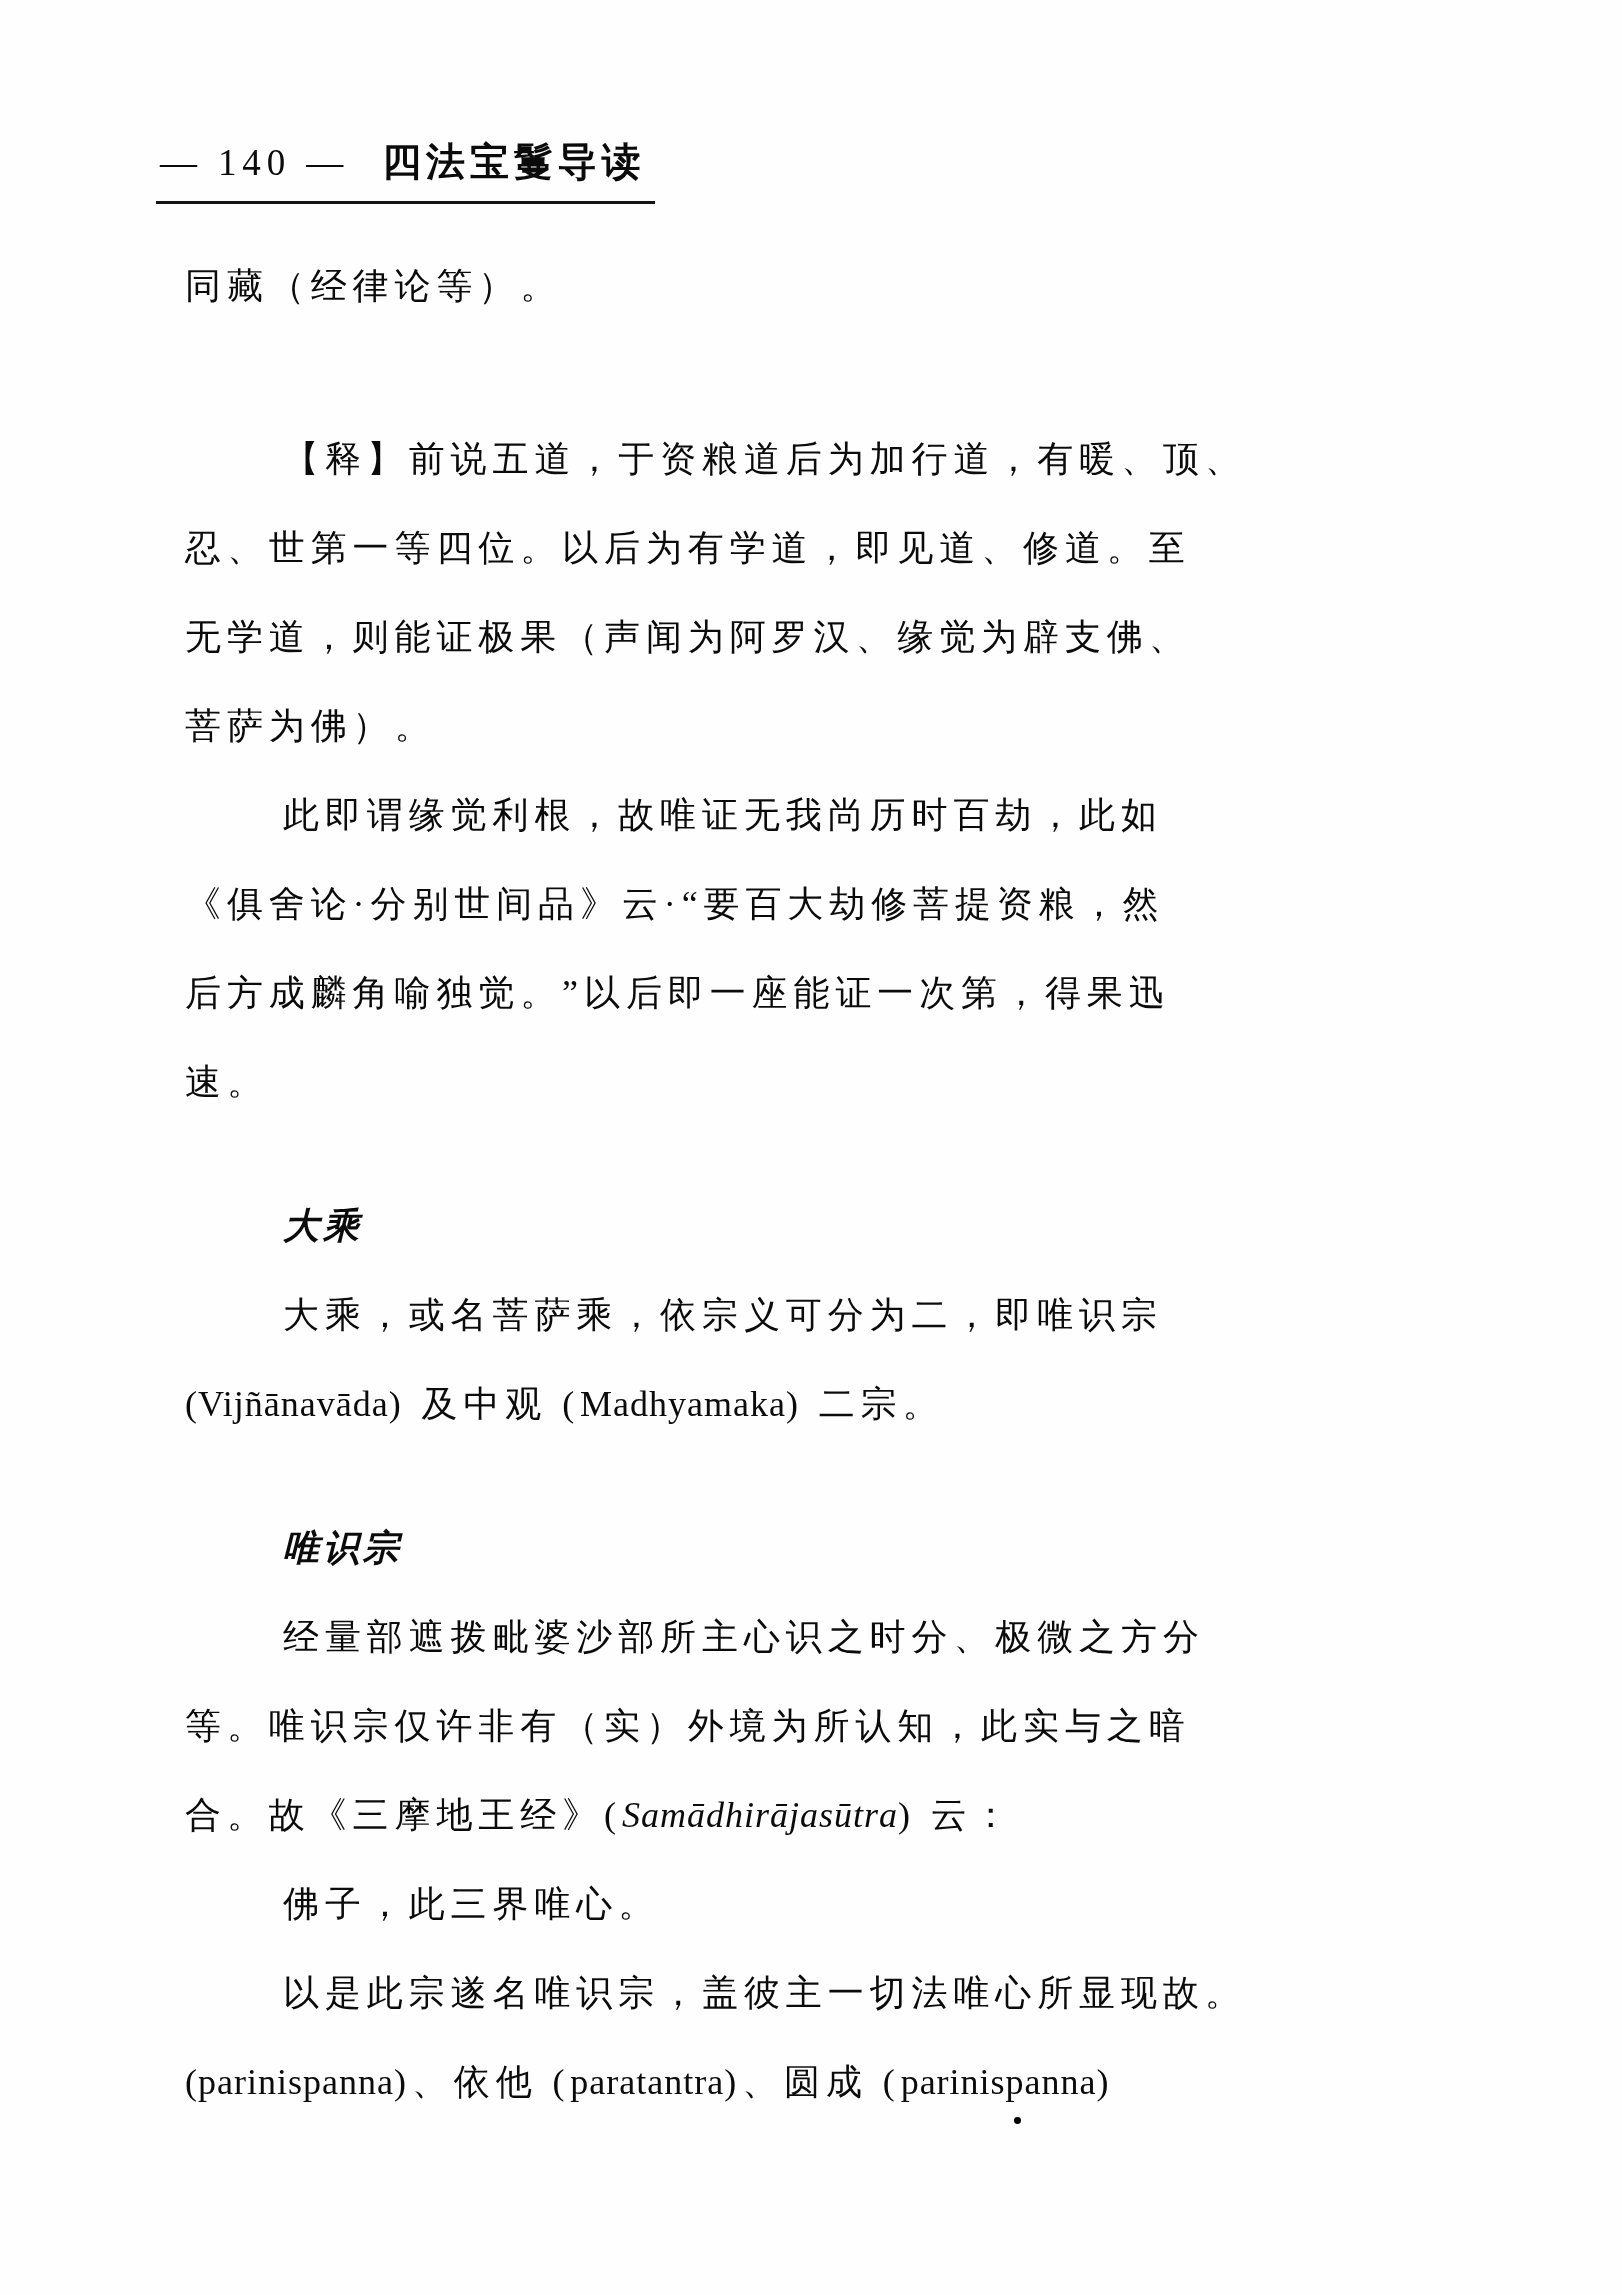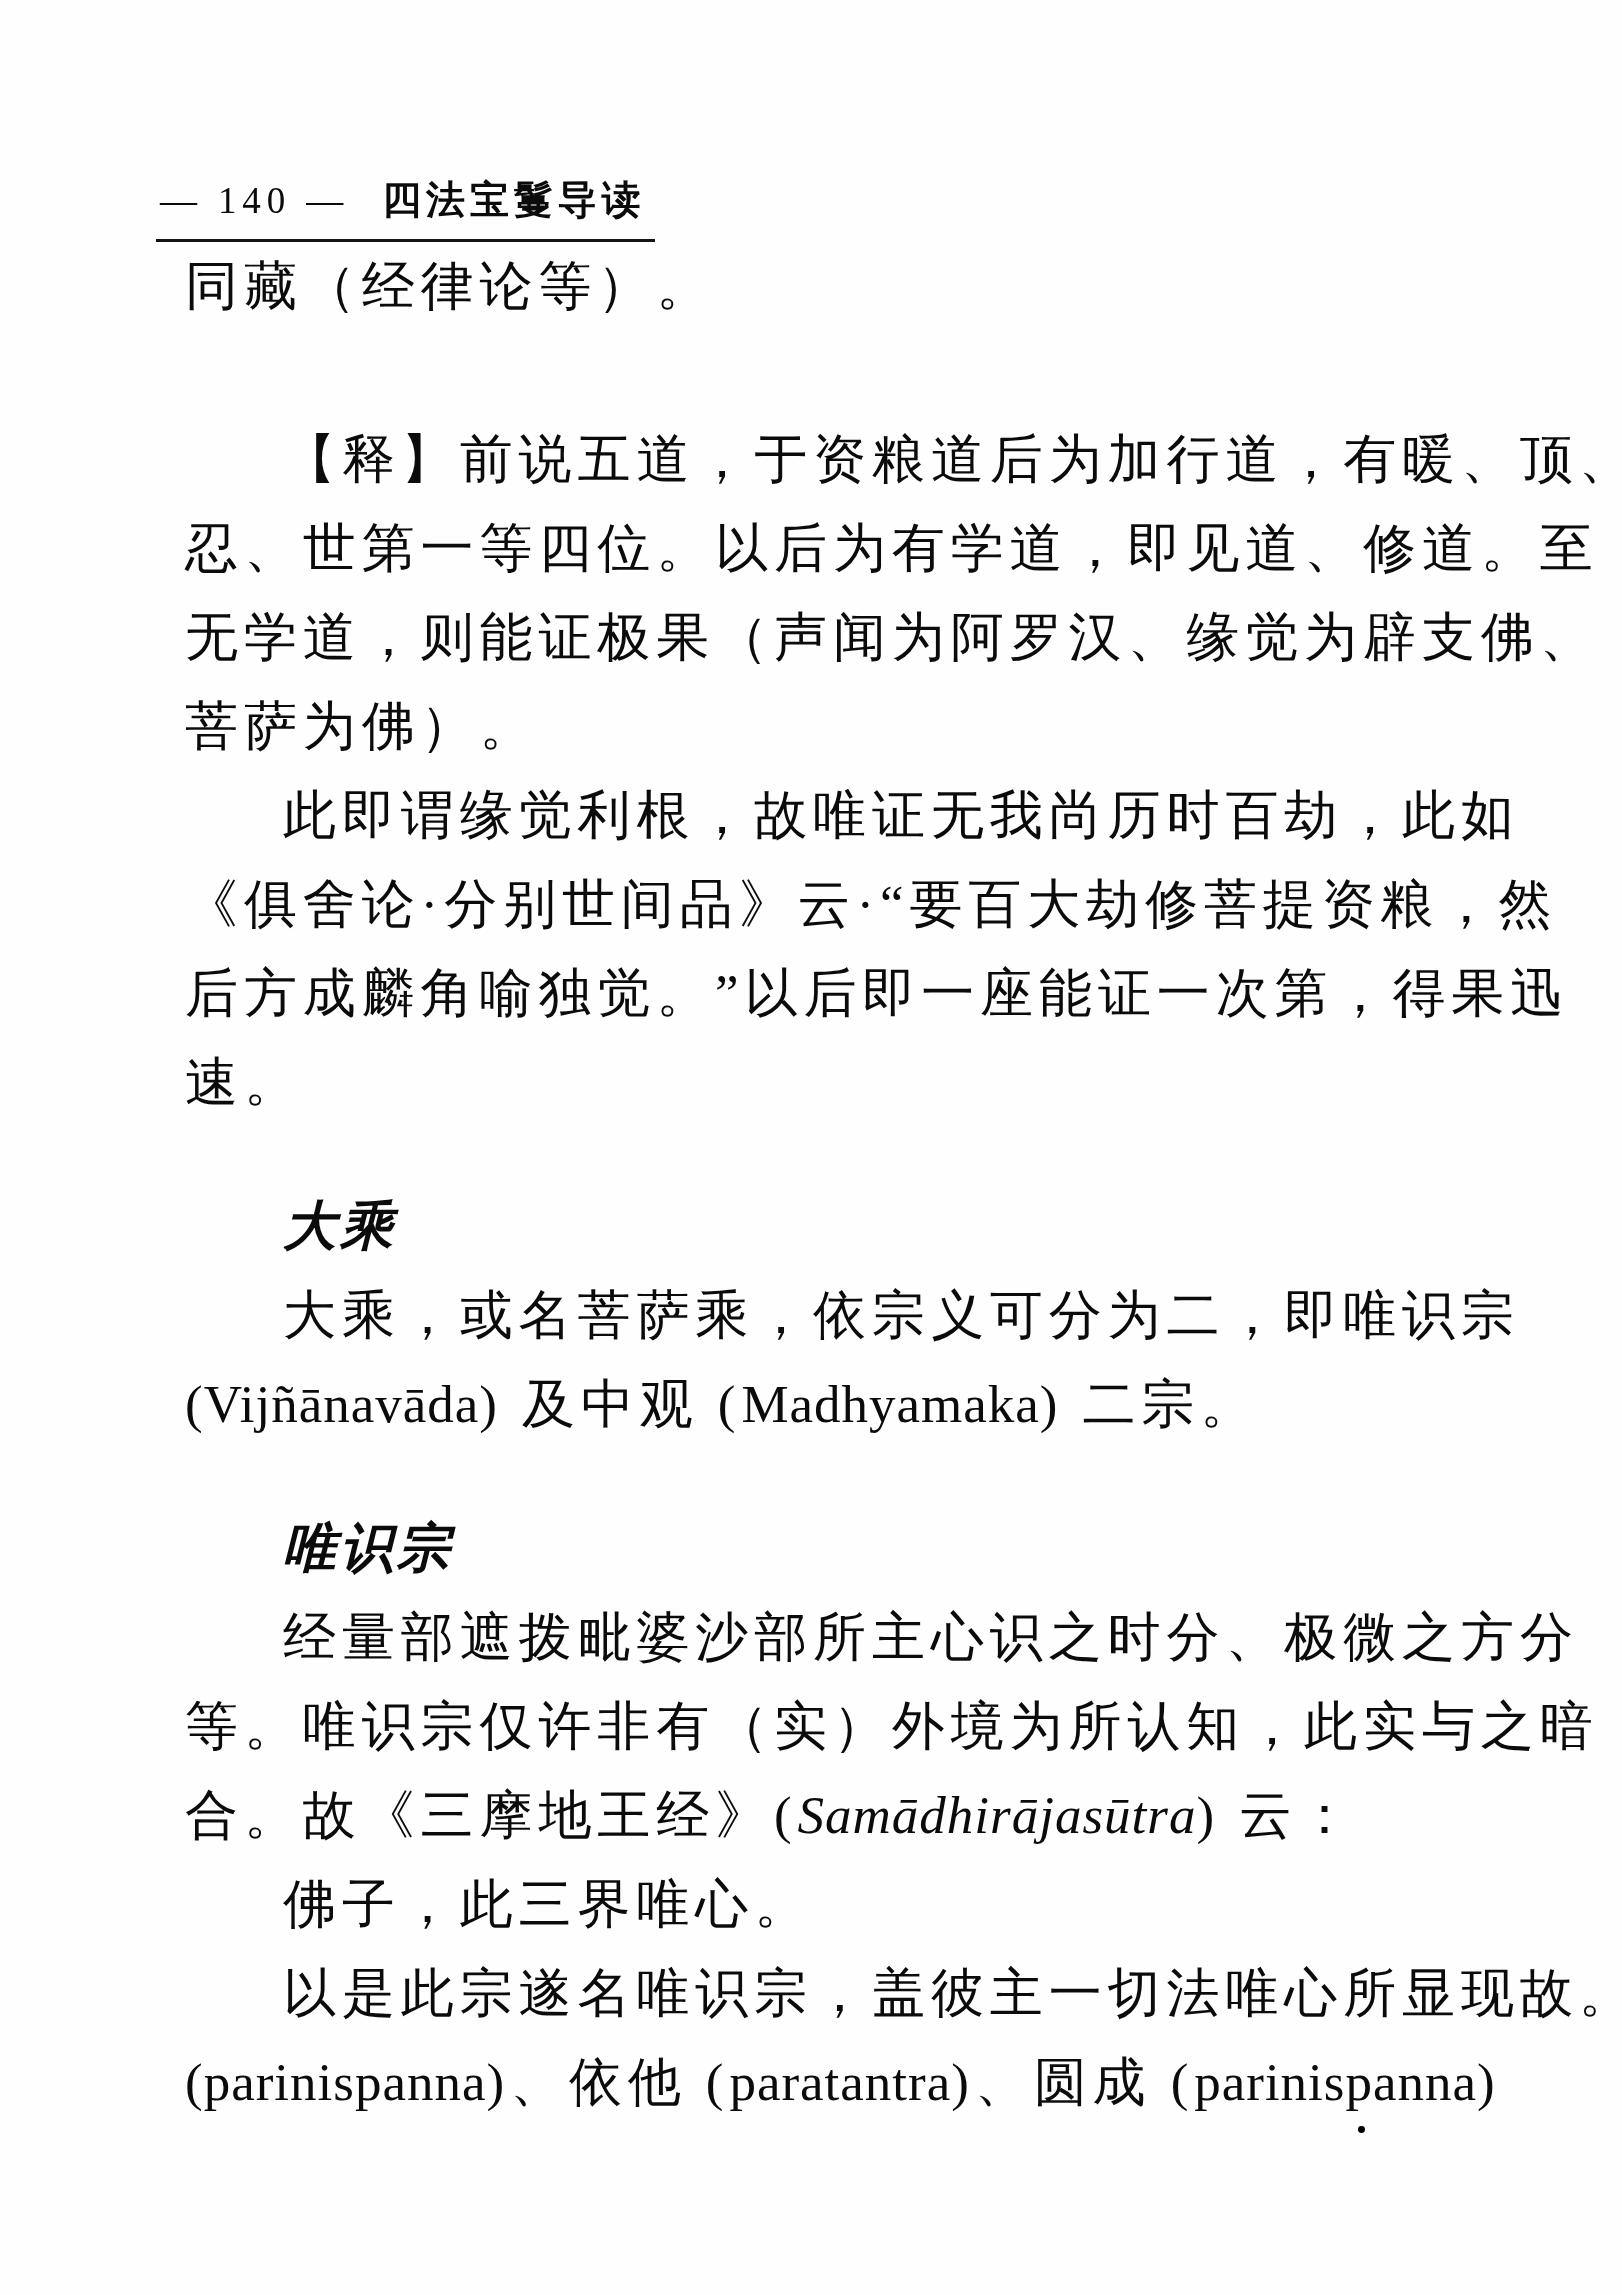--- a/index.html
+++ b/index.html
@@ -18,42 +18,41 @@
   }
   
   .running-head {
     position: absolute;
     left: 156px;
     top: 135px;
     display: inline-block;
     border-bottom: 3.9px solid #141414;
     padding: 0 9.8px 11.7px 3.9px;
     white-space: nowrap;
-    margin-top: 38px;
   }
   .page-number {
     font-size: 37px;
     letter-spacing: 5.9px;
     margin-right: 33px;
   }
   .book-title {
     font-size: 39px;
     font-weight: 700;
     letter-spacing: 4.9px;
   }
   
   .content {
     position: absolute;
     left: 185px;
     top: 242px;
     width: 1317px;
   }
   .line {
     white-space: nowrap;
-    font-size: 53px;
+    font-size: 36px;
     line-height: 89px;
     letter-spacing: 5.9px;
   }
   .line.heading { font-weight: 700; letter-spacing: 3.9px; }
   .line.indent { text-indent: 98px; }
   .line.gap-lg { margin-top: 55px; font-style: italic; }
   .line.gap-xl { margin-top: 84px; }
   .line.spread { letter-spacing: 23.4px; }
   .seg.italic { font-style: italic; letter-spacing: 1px; }
   .seg.latin { letter-spacing: 1px; }

